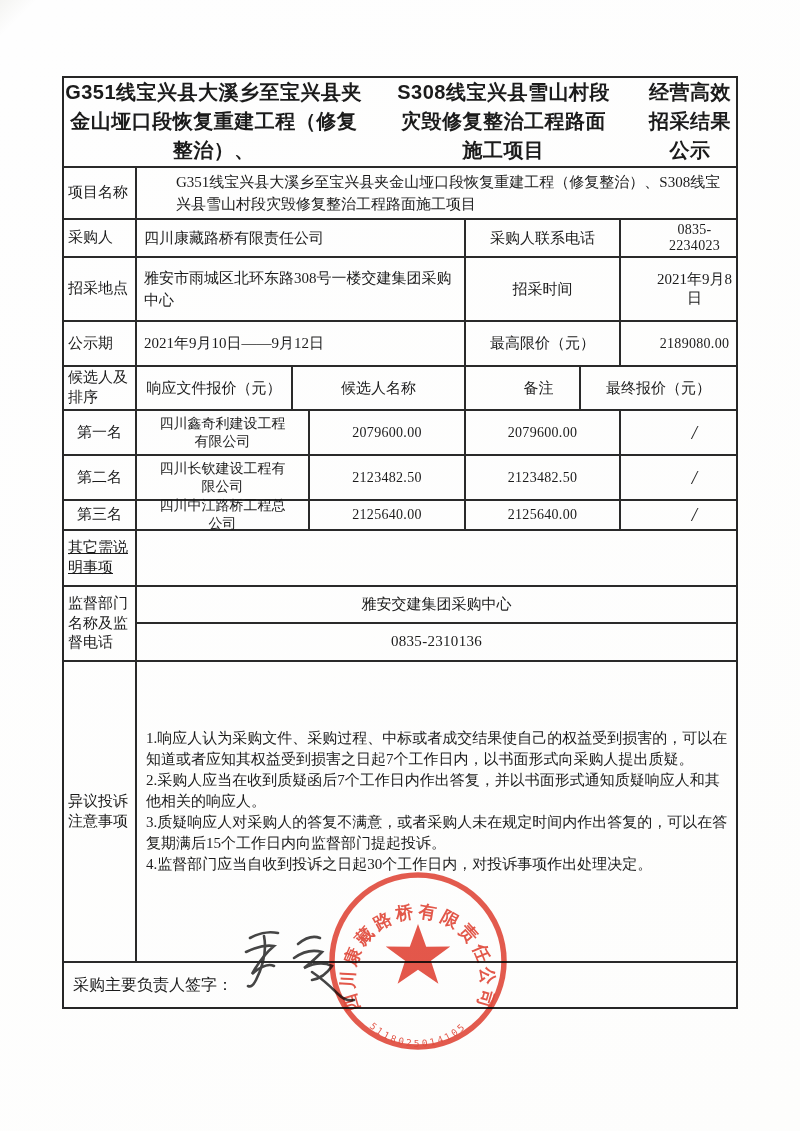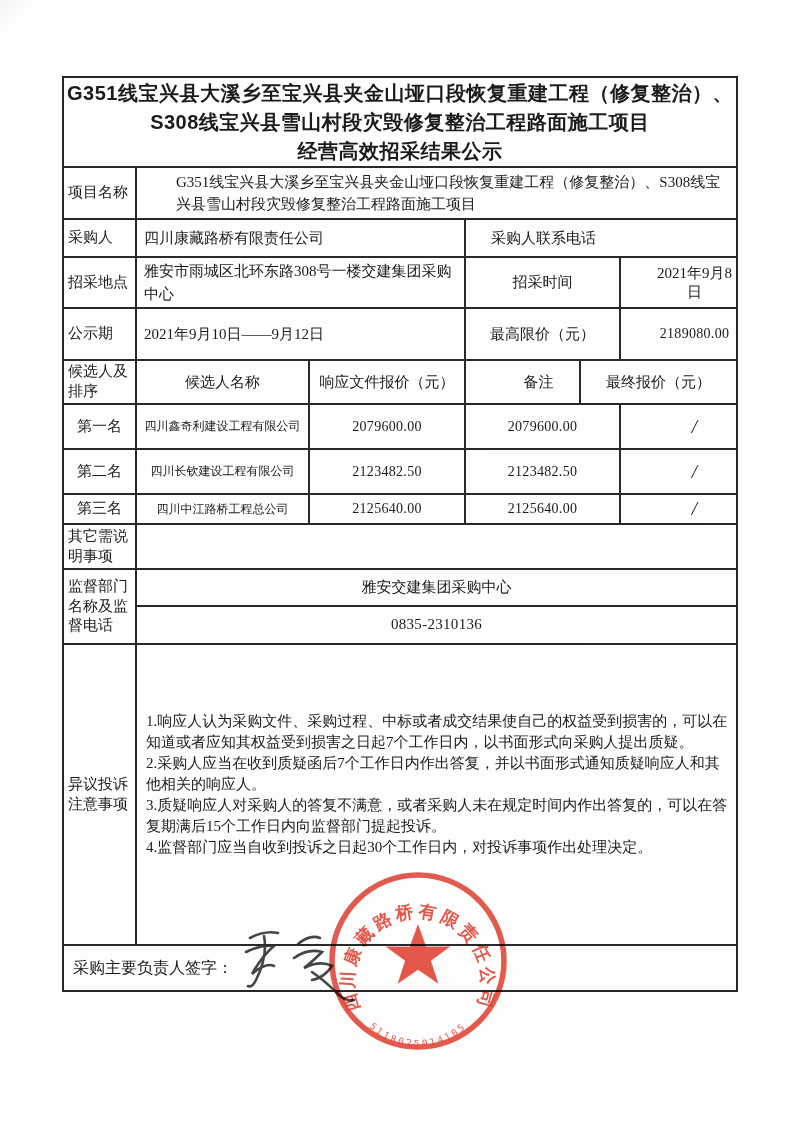--- a/index.html
+++ b/index.html
@@ -12,47 +12,47 @@
                border:2px solid #262626; background:transparent; }
   .t-row { display:flex; width:100%; border-bottom:2px solid #2a2a2a; }
   .t-row:last-child { border-bottom:none; }
   .cell { border-right:2px solid #2a2a2a; display:flex; align-items:center; }
   .cell:last-child { border-right:none; }
   .label-cell { width:73px; flex:0 0 73px; padding:3px 4px; font-size:15px;
                 line-height:1.32; align-items:center; }
   .val { padding:3px 7px; font-size:15px; line-height:1.5; }
   .c-center { justify-content:center; text-align:center; }
 
-  .title-row { height:90px; display:flex; flex-direction:column; justify-content:center;
+  .title-row { height:90px; display:flex; flex-direction:row; justify-content:center;
                text-align:center; border-bottom:2px solid #2a2a2a;
                font-family:"Liberation Sans","DejaVu Sans",sans-serif;
-               font-weight:bold; font-size:20px; line-height:29px; letter-spacing:.5px; }
+               font-weight:bold; font-size:20px; line-height:29px; letter-spacing:.5px;gap:28px; }
 
   .r-project  { height:52px; }
   .r-purch    { height:38px; }
-  .r-loc      { height:51px; }
-  .r-pub      { height:52px; }
+  .r-loc      { height:64px; }
+  .r-pub      { height:45px; }
   .r-chead    { height:44px; }
   .r-cand     { height:45px; }
-  .r-other    { height:45px; }
+  .r-other    { height:56px;text-decoration:underline; }
   .r-superv   { height:75px; }
   .r-dispute  { height:301px; }
   .r-sign     { height:44px; border-bottom:none; }
 
   .w-value  { width:329px; flex:0 0 329px; }
   .w-sublbl { width:155px; flex:0 0 155px; }
   .w-last   { flex:1 1 auto;padding-left:32px; }
   .w-name   { width:173px; flex:0 0 173px; }
   .w-bid    { width:156px; flex:0 0 156px; }
   .w-final  { width:155px; flex:0 0 155px; }
 
   .num { font-size:14px; letter-spacing:.3px; }
   .slash { font-size:19px; font-style:italic; }
   .head-txt { font-size:15px; }
-  .cand-name { font-size:12px; padding:2px 4px; }
+  .cand-name { font-size:14px; padding:2px 16px; }
 
   .superv-right { flex:1 1 auto; display:flex; flex-direction:column; }
   .superv-sub { flex:1 1 50%; display:flex; align-items:center; justify-content:center;
                 font-size:15px; }
   .superv-sub:first-child { border-bottom:2px solid #2a2a2a; }
 
   .dispute-val { flex:1 1 auto; padding:66px 8px 6px 9px; font-size:15px;
                  line-height:21px; display:block; }
   .dispute-val div { margin:0; }
 
@@ -81,20 +81,21 @@
           <span class="val">G351线宝兴县大溪乡至宝兴县夹金山垭口段恢复重建工程（修复整治）、S308线宝兴县雪山村段灾毁修复整治工程路面施工项目</span>
         </div>
     </div>
 
     <div class="t-row r-purch">
       <div class="cell label-cell">采购人</div>
       <div class="cell w-value">
           <span class="val">四川康藏路桥有限责任公司</span>
         </div>
       <div class="cell w-sublbl c-center head-txt">采购人联系电话</div>
+      <div class="cell w-last c-center num">0835-2234023</div>
     </div>
 
     <div class="t-row r-loc">
       <div class="cell label-cell">招采地点</div>
       <div class="cell w-value">
           <span class="val">雅安市雨城区北环东路308号一楼交建集团采购中心</span>
         </div>
       <div class="cell w-sublbl c-center head-txt">招采时间</div>
       <div class="cell w-last c-center head-txt">2021年9月8日</div>
     </div>
@@ -103,22 +104,22 @@
       <div class="cell label-cell">公示期</div>
       <div class="cell w-value">
           <span class="val">2021年9月10日——9月12日</span>
         </div>
       <div class="cell w-sublbl c-center head-txt">最高限价（元）</div>
       <div class="cell w-last c-center num">2189080.00</div>
     </div>
 
     <div class="t-row r-chead">
       <div class="cell label-cell">候选人及排序</div>
+      <div class="cell w-bid c-center head-txt">响应文件报价（元）</div>
       <div class="cell w-name c-center head-txt">候选人名称</div>
-      <div class="cell w-bid c-center head-txt">响应文件报价（元）</div>
       <div class="cell w-last c-center head-txt">备注</div>
       <div class="cell w-final c-center head-txt">最终报价（元）</div>
     </div>
 
     <div class="t-row r-cand">
       <div class="cell label-cell c-center" style="justify-content:center;">第一名</div>
       <div class="cell w-name c-center cand-name">四川鑫奇利建设工程有限公司</div>
       <div class="cell w-bid c-center num">2079600.00</div>
       <div class="cell w-final c-center num">2079600.00</div>
       <div class="cell w-last c-center slash">/</div>

